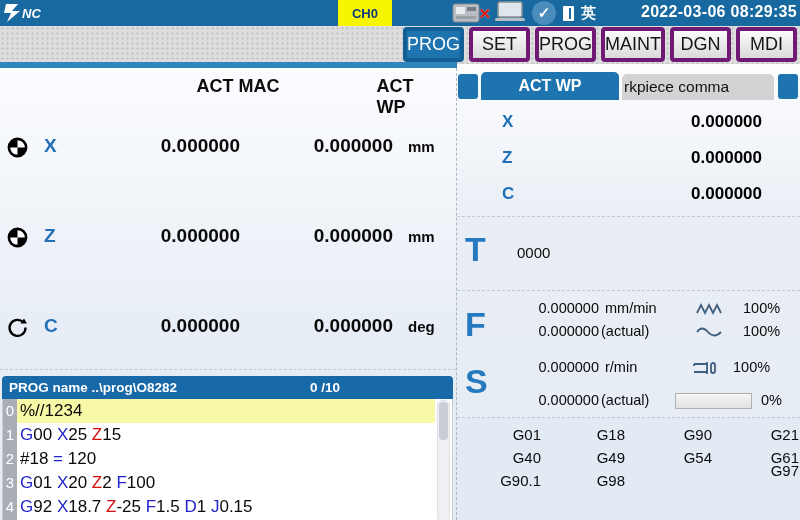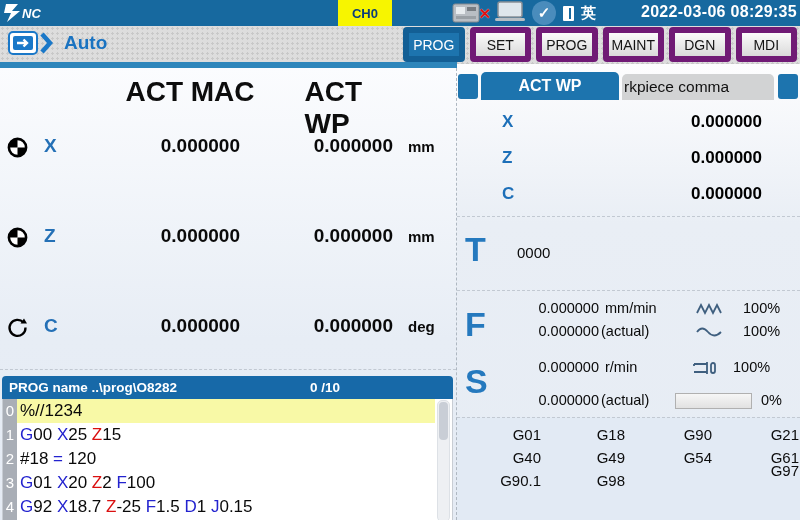--- a/index.html
+++ b/index.html
@@ -20,30 +20,30 @@
   .docico::after{content:"";position:absolute;right:3px;top:2px;bottom:2px;width:2px;background:#17699f;}
   .lang{color:#fff;font-size:15px;font-weight:600;}
   .clock{position:absolute;right:3px;top:3px;color:#fff;font-size:16px;font-weight:bold;letter-spacing:.3px;}
 
   
   .moderow{position:absolute;left:0;top:26px;width:800px;height:42px;background-color:#dddddd;
            background-image:radial-gradient(#c8c8c8 1px,transparent 1.2px);background-size:5px 5px;}
   .modebox{position:absolute;left:8px;top:30px;display:flex;align-items:center;gap:8px;}
   .modelabel{color:#1a73c1;font-size:19px;font-weight:bold;}
   .tabs{position:absolute;left:403px;top:27px;width:394px;height:35px;display:flex;gap:5px;}
-  .tab{flex:1;border:6px solid #701a75;border-radius:4px;background:linear-gradient(#fbfbfb,#dadada);
-       color:#141414;font-size:14px;display:flex;align-items:center;justify-content:center;text-align:right;}
+  .tab{flex:1;border:4px solid #701a75;border-radius:4px;background:linear-gradient(#fbfbfb,#dadada);
+       color:#141414;font-size:18px;display:flex;align-items:center;justify-content:center;text-align:right;}
   .tab.active{background:#1d74ae;color:#fff;border-color:#135f95;}
   .divider{position:absolute;left:0;top:62px;width:457px;height:6px;background:#2e86bb;}
 
   
   .leftcol{position:absolute;left:0;top:68px;width:456px;height:452px;border-right:1px dashed #aeb7c1;
            background:linear-gradient(180deg,#fbfcfe,#e7edf5 60%,#e5ebf4);}
   .coordarea{position:absolute;left:0;top:0;width:456px;height:301px;border-bottom:1px dashed #c2c9d2;}
-  .chead{position:absolute;top:8px;transform:translateX(-50%);font-size:28px;font-weight:bold;color:#0d0d0d;}
+  .chead{position:absolute;top:8px;transform:translateX(-50%);font-size:18px;font-weight:bold;color:#0d0d0d;margin-left:48px;}
   .axrow{position:absolute;left:0;width:456px;height:30px;}
   .axicon{position:absolute;left:7px;top:3px;}
   .axname{position:absolute;left:44px;top:1px;font-size:19px;font-weight:bold;color:#2470b6;}
   .axval{position:absolute;top:1px;width:122px;text-align:right;font-size:19px;font-weight:bold;color:#0a0a0a;}
   .axunit{position:absolute;left:408px;top:4px;font-size:15px;font-weight:bold;color:#0a0a0a;}
 
   
   .progwin{position:absolute;left:2px;top:376px;width:451px;height:147px;}
   .progtitle{position:relative;height:23px;background:#1769a8;border-radius:4px 4px 0 0;color:#fff;
              font-size:13.5px;font-weight:bold;line-height:23px;padding-left:7px;}
@@ -114,29 +114,20 @@
         </svg>
       </span>
       <span class="chkcirc">✓</span>
       <span class="docico"></span>
       <span class="lang">英</span>
     </div>
     <div class="clock">2022-03-06 08:29:35</div>
   </div>
 
   <div class="moderow"></div>
-  <div class="modebox">
-    <svg width="48" height="26" viewBox="0 0 48 26">
-      <rect x="1" y="2" width="28" height="22" rx="4" fill="#fff" stroke="#1a78c8" stroke-width="2"></rect>
-      <rect x="5" y="6" width="20" height="14" rx="2" fill="#1a78c8"></rect>
-      <path d="M9 13 H19 M15.5 9.5 L19 13 L15.5 16.5" stroke="#fff" stroke-width="2.4" fill="none"></path>
-      <polyline points="34,4 42,13 34,22" stroke="#1a78c8" stroke-width="4.5" fill="none"></polyline>
-    </svg>
-    <span class="modelabel">Auto</span>
-  </div>
   <div class="tabs">
     <div class="tab active">PROG</div>
     <div class="tab">SET</div>
     <div class="tab">PROG</div>
     <div class="tab">MAINT</div>
     <div class="tab">DGN</div>
     <div class="tab">MDI</div>
   </div>
   <div class="divider"></div>
 

